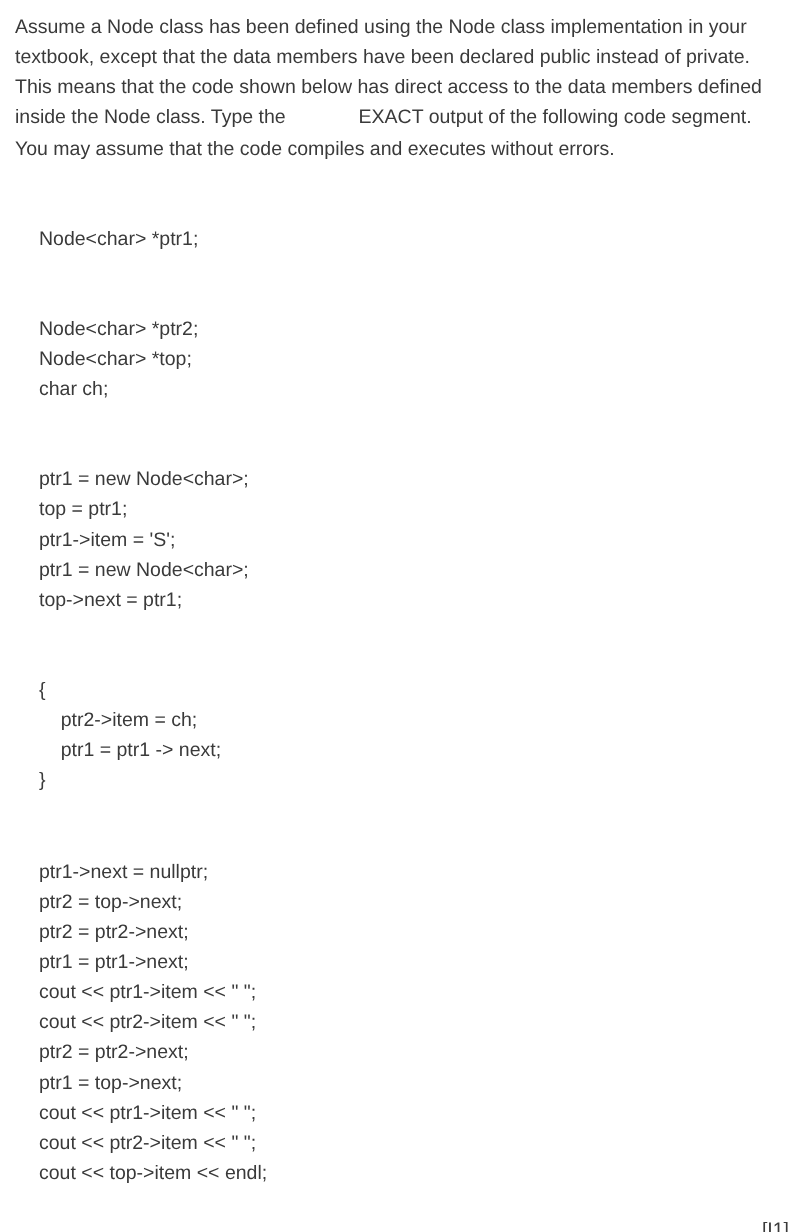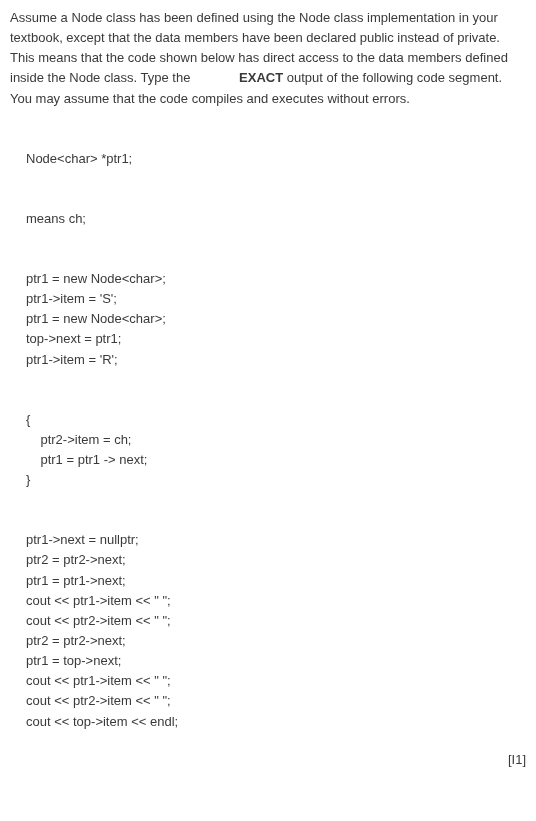--- a/index.html
+++ b/index.html
@@ -12,21 +12,21 @@
     color: #3a3a3a;
     line-height: 1.55;
   }
   .page {
     padding: 8px 10px 24px 10px;
     box-sizing: border-box;
   }
   .prompt {
     margin: 0 0 14px 0;
   }
-  .prompt b { font-weight: 700; padding-left: 45px; }
+  .prompt b { font-weight: 400; padding-left: 45px; }
   .code-region {
     padding-left: 16px;
     font-family: "Segoe UI", "Helvetica Neue", Arial, sans-serif;
     font-size: 13px;
     color: #3a3a3a;
   }
   .code-block {
     margin-bottom: 18px;
     margin-top: 40px;
   }
@@ -50,40 +50,43 @@
     <span>Assume a Node class has been defined using the Node class implementation in your textbook, except that the data members have been declared public instead of private. This means that the code shown below has direct access to the data members defined inside the Node class. Type the </span><b>EXACT</b><span> output of the following code segment. You may assume that the code compiles and executes without errors.</span>
   </p>
 
   <div class="code-region">
 
     <div class="code-block">
       <div class="code-line">Node&lt;char&gt; *ptr1;</div>
     </div>
 
     <div class="code-block">
-      <div class="code-line">means ch;</div>
+      <div class="code-line">Node&lt;char&gt; *ptr2;</div>
+      <div class="code-line">Node&lt;char&gt; *top;</div>
+      <div class="code-line">char ch;</div>
     </div>
 
     <div class="code-block">
       <div class="code-line">ptr1 = new Node&lt;char&gt;;</div>
+      <div class="code-line">top = ptr1;</div>
       <div class="code-line">ptr1-&gt;item = 'S';</div>
       <div class="code-line">ptr1 = new Node&lt;char&gt;;</div>
       <div class="code-line">top-&gt;next = ptr1;</div>
-      <div class="code-line">ptr1-&gt;item = 'R';</div>
     </div>
 
     <div class="code-block">
       <div class="code-line">{</div>
       <div class="code-line">    ptr2-&gt;item = ch;</div>
       <div class="code-line">    ptr1 = ptr1 -&gt; next;</div>
       <div class="code-line">}</div>
     </div>
 
     <div class="code-block">
       <div class="code-line">ptr1-&gt;next = nullptr;</div>
+      <div class="code-line">ptr2 = top-&gt;next;</div>
       <div class="code-line">ptr2 = ptr2-&gt;next;</div>
       <div class="code-line">ptr1 = ptr1-&gt;next;</div>
       <div class="code-line">cout &lt;&lt; ptr1-&gt;item &lt;&lt; " ";</div>
       <div class="code-line">cout &lt;&lt; ptr2-&gt;item &lt;&lt; " ";</div>
       <div class="code-line">ptr2 = ptr2-&gt;next;</div>
       <div class="code-line">ptr1 = top-&gt;next;</div>
       <div class="code-line">cout &lt;&lt; ptr1-&gt;item &lt;&lt; " ";</div>
       <div class="code-line">cout &lt;&lt; ptr2-&gt;item &lt;&lt; " ";</div>
       <div class="code-line">cout &lt;&lt; top-&gt;item &lt;&lt; endl;</div>
     </div>

